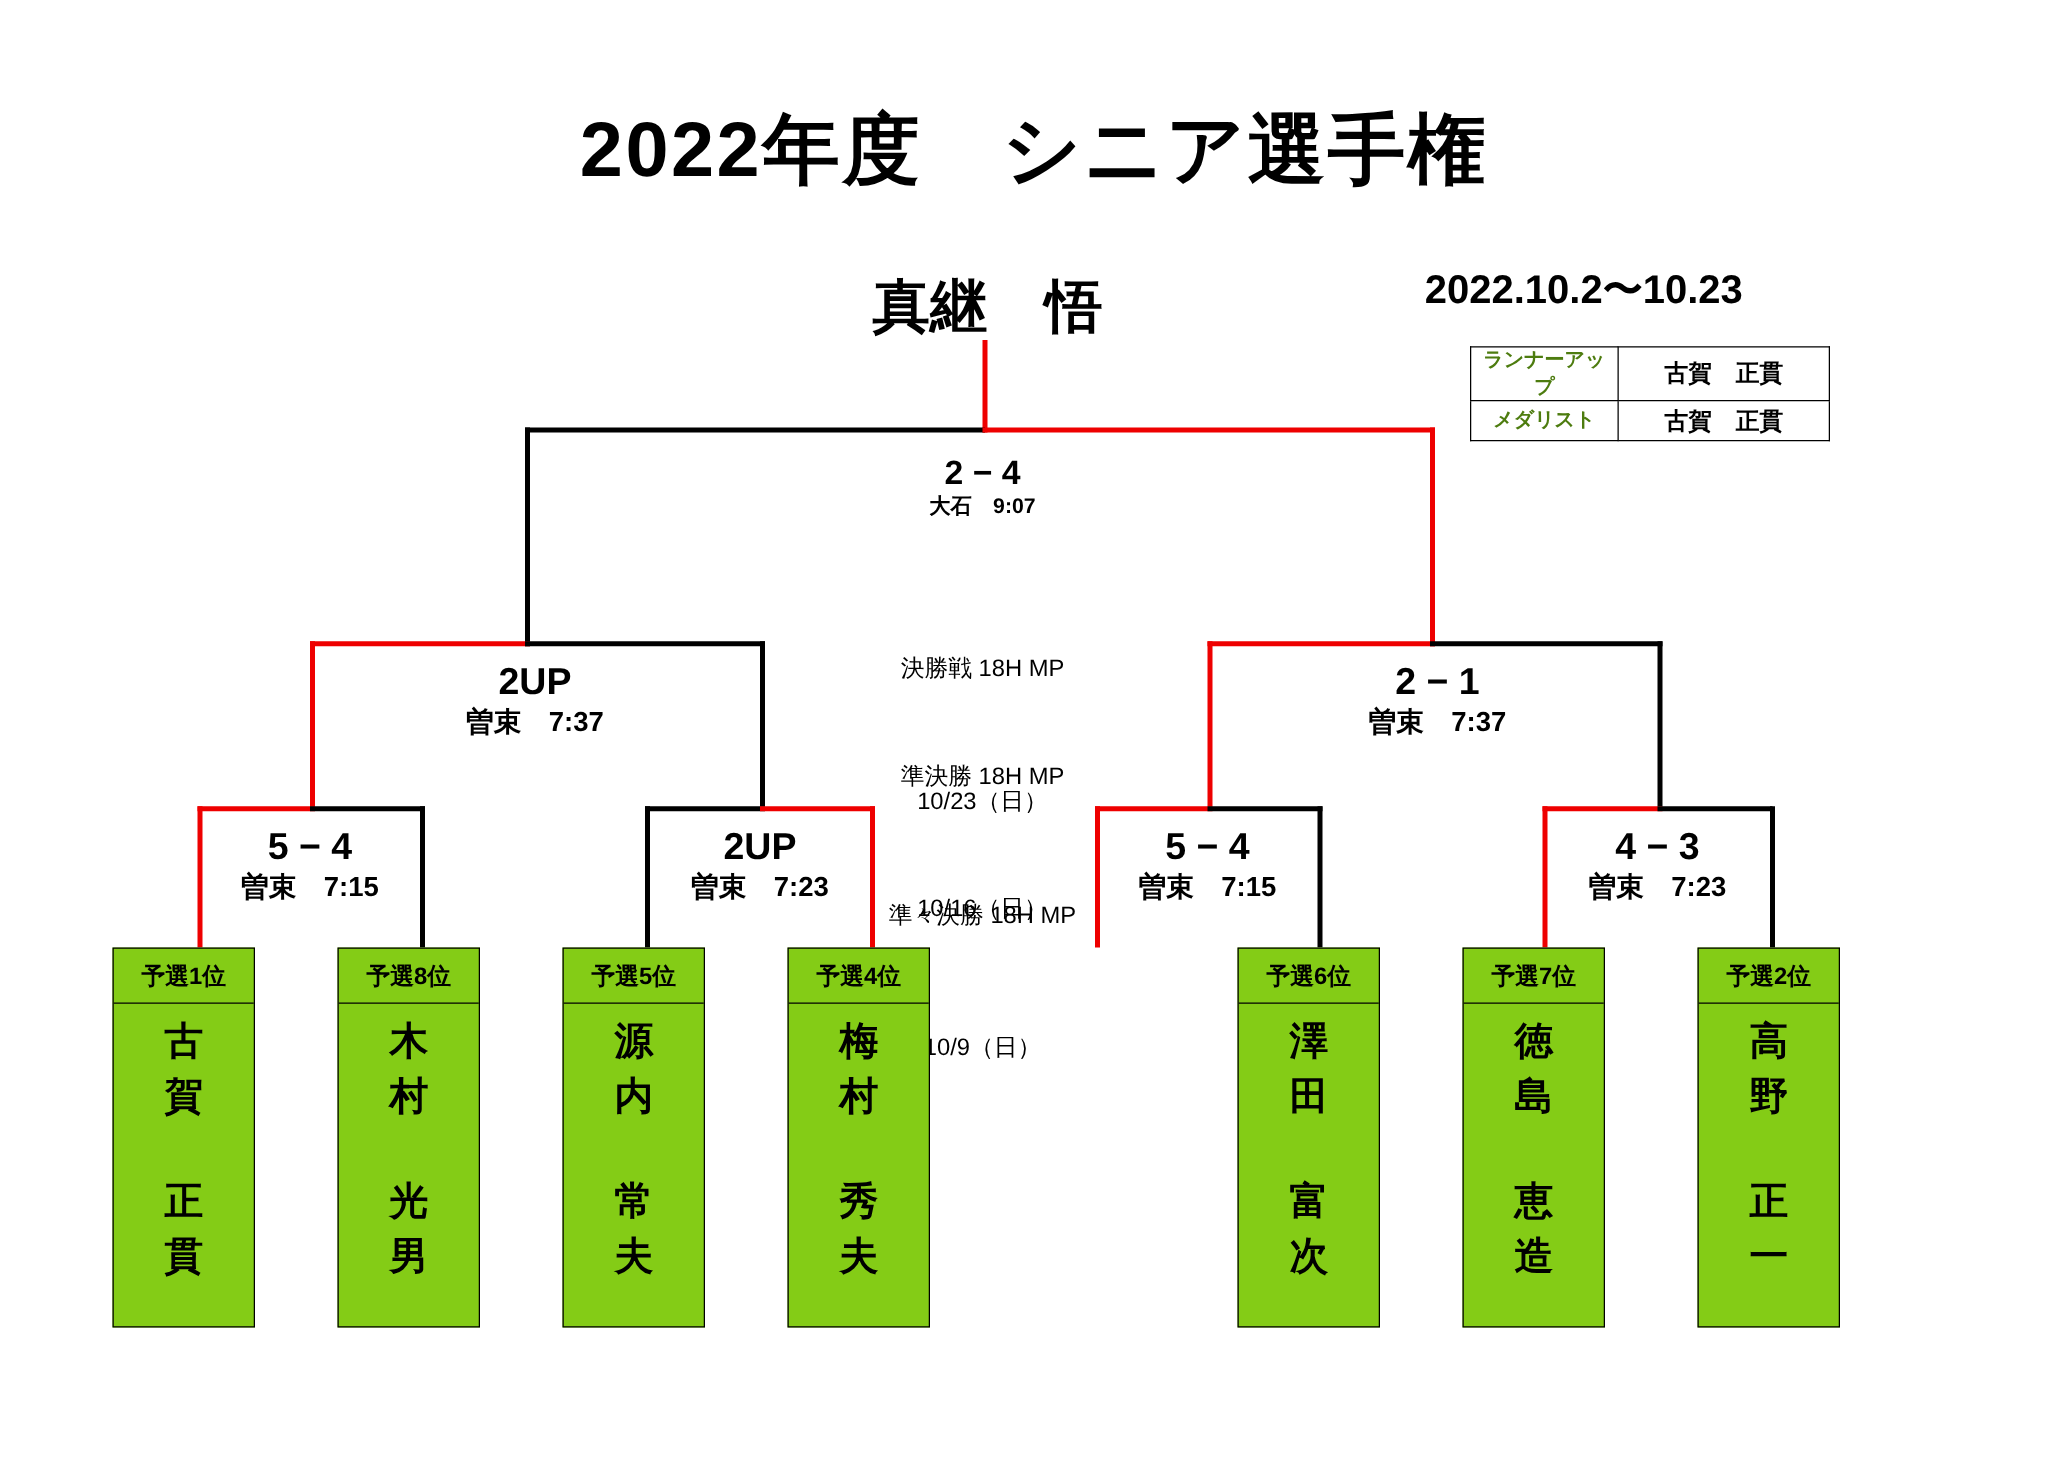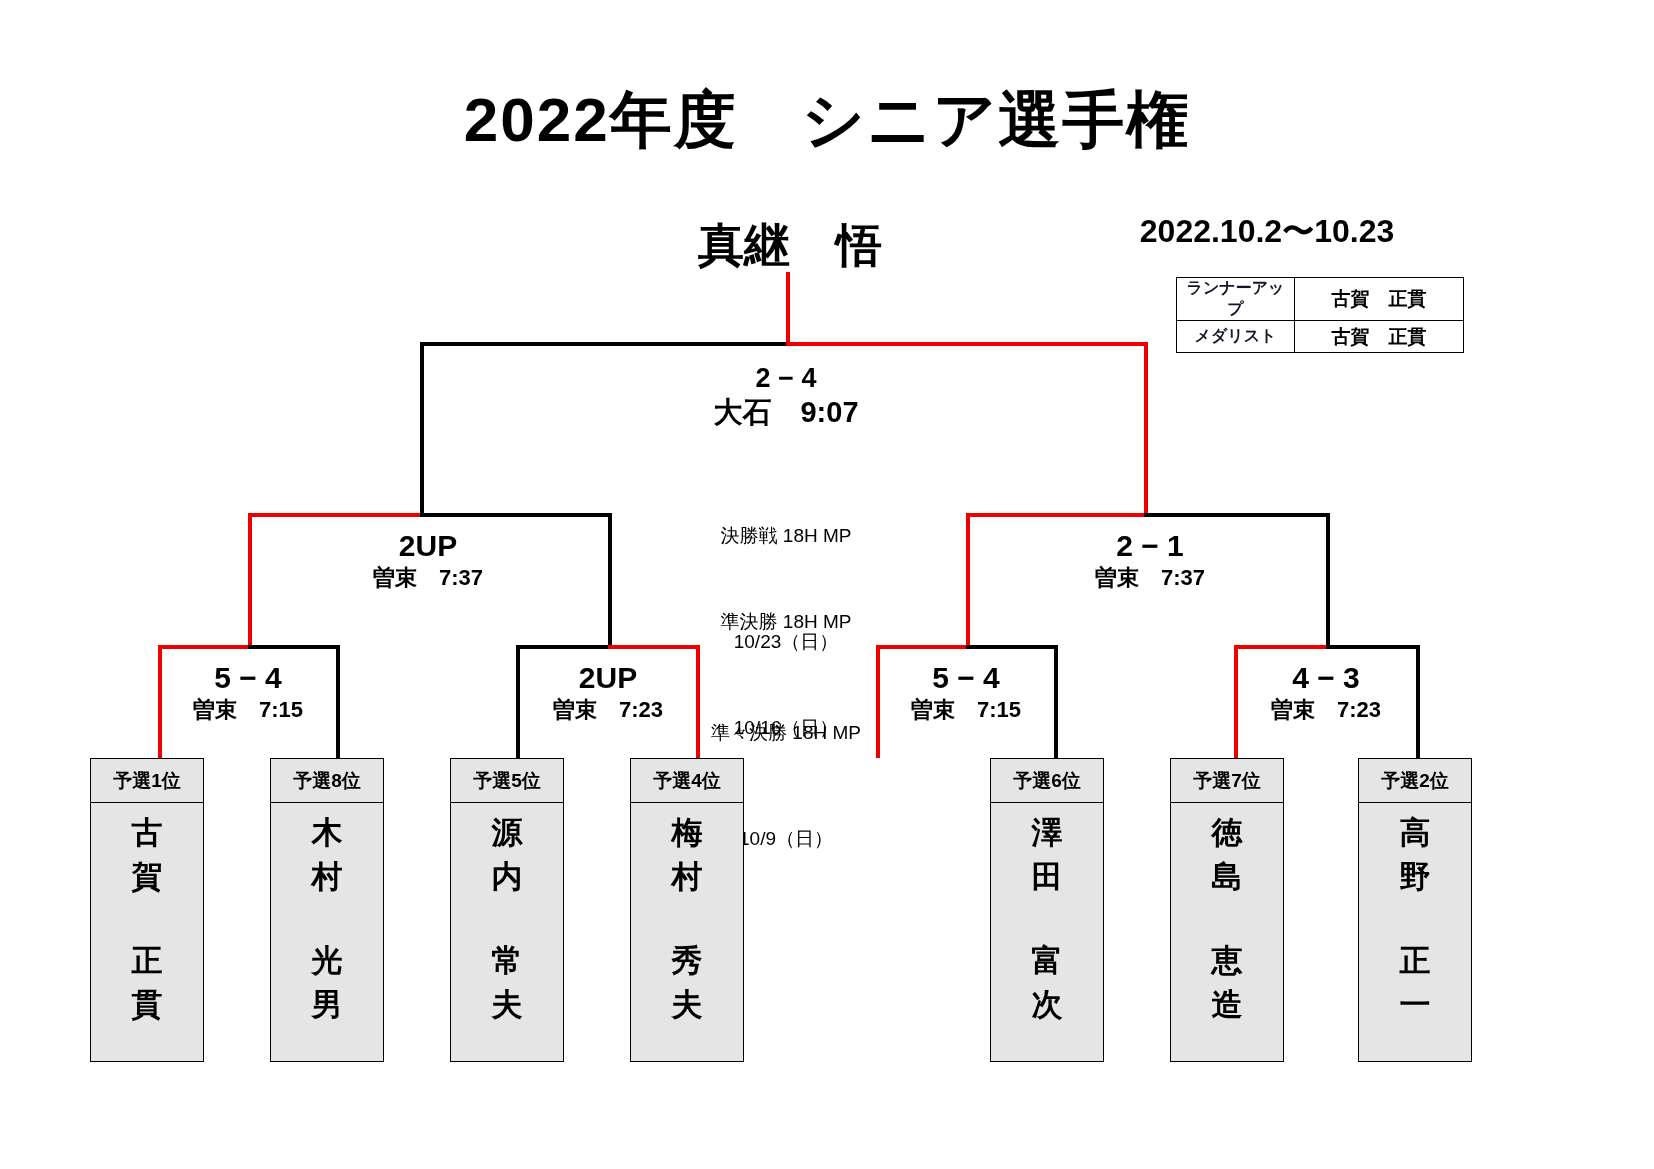--- a/index.html
+++ b/index.html
@@ -54,21 +54,21 @@
   }
   #awards-table td {
     border: 1px solid #000;
     height: 32px;
     font-size: 17px;
     font-weight: bold;
     text-align: center;
     vertical-align: middle;
     padding: 0 4px;
   }
-  #awards-table td.award-label { color: #0f172a; width: 118px; font-size: 16px; }
+  #awards-table td.award-label { color: #4d7c0f; width: 118px; font-size: 16px; }
   #awards-table td.award-name { color: #000; white-space: pre; font-size: 19px; }
 
   
   .line-h { height: 4px; }
   .line-v { width: 4px; }
   .black { background: #000000; }
   .red { background: #ee0000; }
 
   
   .match {
@@ -79,36 +79,36 @@
     font-size: 30px;
     font-weight: bold;
     white-space: pre;
   }
   .match .venue {
     font-size: 22px;
     font-weight: bold;
     white-space: pre;
   }
   #final-match .score { font-size: 27px; }
-  #final-match .venue { font-size: 29px; }
+  #final-match .venue { font-size: 17px; }
 
   
   .round-label {
     text-align: center;
     font-size: 19px;
     font-weight: normal;
     line-height: 1.85;
     white-space: pre;
   }
 
   
   .player-box {
     width: 114px;
     border: 1.6px solid #000;
-    background: #e5e5e5;
+    background: #84cc16;
   }
   .player-seed {
     height: 44px;
     border-bottom: 1.6px solid #000;
     display: flex;
     align-items: center;
     justify-content: center;
     font-size: 19px;
     font-weight: bold;
   }

